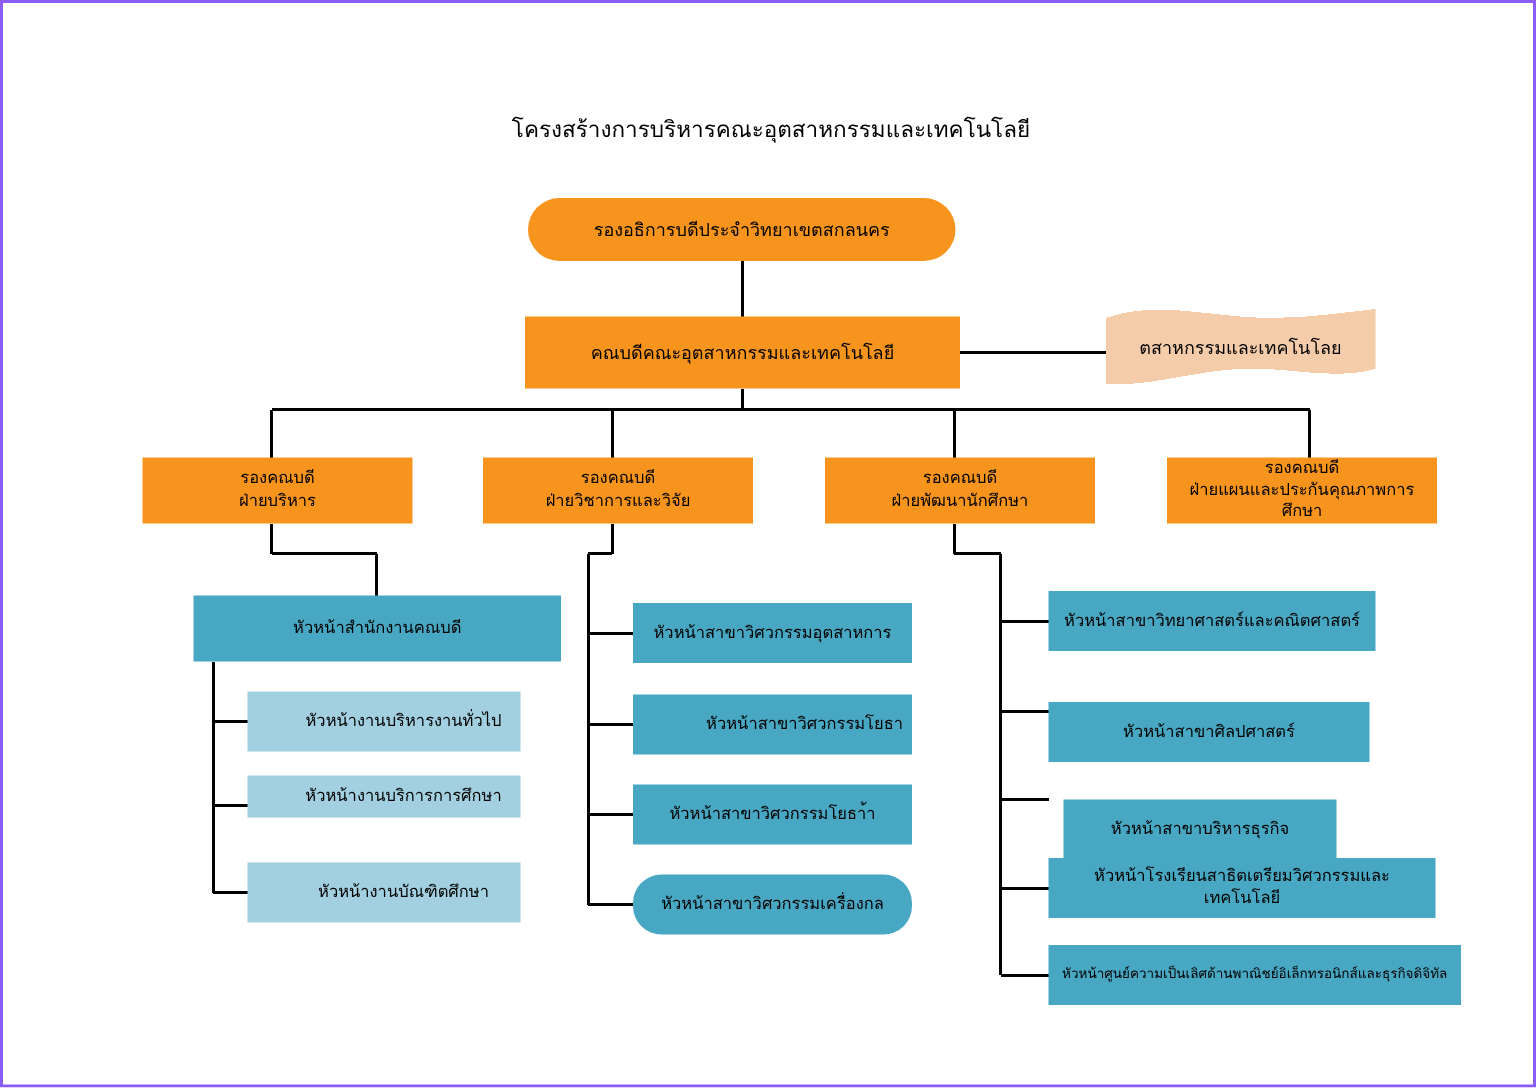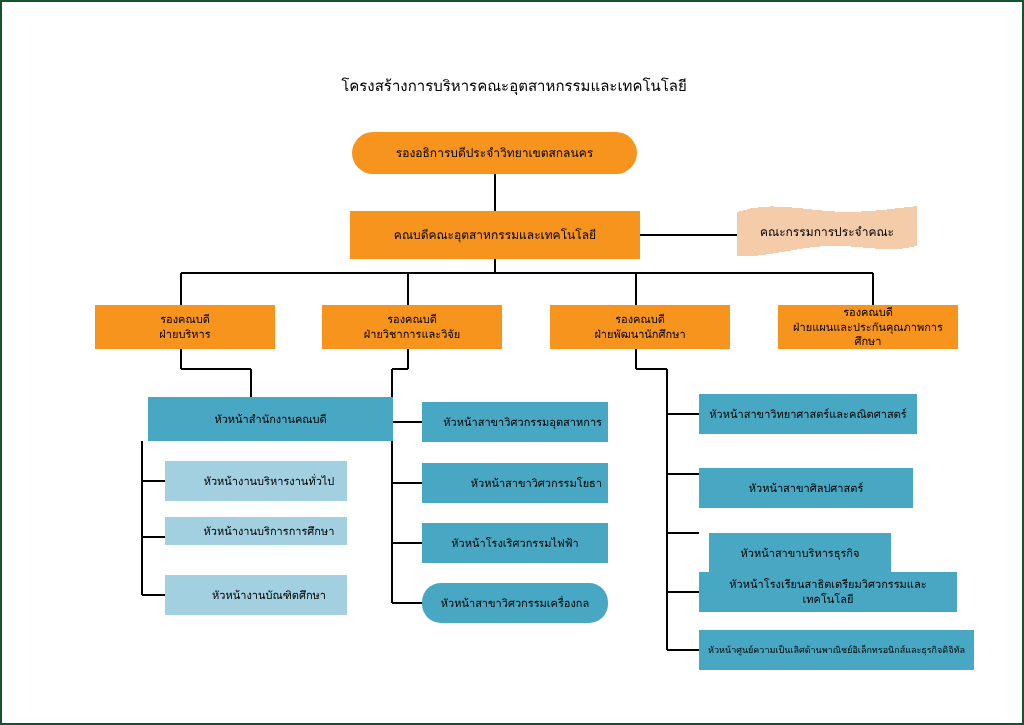--- a/index.html
+++ b/index.html
@@ -8,21 +8,21 @@
     background: #ffffff;
   }
   body {
     font-family: "DejaVu Sans", "Liberation Sans", sans-serif;
   }
   #page {
     position: relative;
     width: 1024px;
     height: 725px;
     background: #ffffff;
-    border: 2px solid #14532d;
+    border: 2px solid #8b5cf6;
     box-sizing: border-box;
     overflow: hidden;
   }
   #chart-canvas {
     position: absolute;
     left: 0;
     top: 0;
     width: 1024px;
     height: 725px;
   }
@@ -30,21 +30,20 @@
     position: absolute;
     box-sizing: border-box;
     display: flex;
     align-items: center;
     justify-content: center;
     text-align: center;
     color: #000000;
     line-height: 1.35;
     padding: 2px 6px;
     z-index: 3;
-    font-family: Liberation Serif, serif;
   }
   .node-orange { background: #F6941E; }
   .node-teal   { background: #48A7C2; }
   .node-lightblue { background: #A2D0E0; padding-left: 32px; }
   .node-pill   { border-radius: 999px; }
   .node .label { white-space: pre-line; display: block; width: 100%; }
 
   #title {
     position: absolute;
     left: 0;
@@ -114,21 +113,21 @@
 
   <div class="node node-orange" style="left:348px; top:209px; width:290px; height:48px; font-size:12px;align-items:center;">
     <span class="label">คณบดีคณะอุตสาหกรรมและเทคโนโลยี</span>
   </div>
 
   <div style="position:absolute; left:735px; top:204px; width:180px; height:52px; z-index:3;">
     <svg width="180" height="52" viewBox="0 0 180 52" xmlns="http://www.w3.org/2000/svg" style="position:absolute; left:0; top:0;">
       <path d="M0 6 C 30 -4, 55 2, 90 5 C 125 8, 152 3, 180 0 L180 40 C 150 48, 120 38, 88 40 C 56 42, 28 52, 0 50 Z" fill="#F4CCAA"></path>
     </svg>
     <div class="node" style="left:0; top:0; width:180px; height:52px; font-size:12px; background:transparent;">
-      <span class="label">คณะกรรมการประจำคณะ</span>
+      <span class="label">ตสาหกรรมและเทคโนโลย</span>
     </div>
   </div>
 
   <div class="node node-orange" style="left:93px; top:303px; width:180px; height:44px; font-size:11px;">
     <span class="label">รองคณบดี
 ฝ่ายบริหาร</span>
   </div>
 
   <div class="node node-orange" style="left:320px; top:303px; width:180px; height:44px; font-size:11px;">
     <span class="label">รองคณบดี
@@ -138,46 +137,46 @@
   <div class="node node-orange" style="left:548px; top:303px; width:180px; height:44px; font-size:11px;">
     <span class="label">รองคณบดี
 ฝ่ายพัฒนานักศึกษา</span>
   </div>
 
   <div class="node node-orange" style="left:776px; top:303px; width:180px; height:44px; font-size:11px;">
     <span class="label">รองคณบดี
 ฝ่ายแผนและประกันคุณภาพการศึกษา</span>
   </div>
 
-  <div class="node node-teal" style="left:127px; top:395px; width:245px; height:44px; font-size:11px;margin-left:19px;">
+  <div class="node node-teal" style="left:127px; top:395px; width:245px; height:44px; font-size:11px;">
     <span class="label">หัวหน้าสำนักงานคณบดี</span>
   </div>
 
   <div class="node node-lightblue" style="left:163px; top:459px; width:182px; height:40px; font-size:11px;">
     <span class="label">หัวหน้างานบริหารงานทั่วไป</span>
   </div>
 
   <div class="node node-lightblue" style="left:163px; top:515px; width:182px; height:28px; font-size:11px;">
     <span class="label">หัวหน้างานบริการการศึกษา</span>
   </div>
 
   <div class="node node-lightblue" style="left:163px; top:573px; width:182px; height:40px; font-size:11px;justify-content:center;">
     <span class="label">หัวหน้างานบัณฑิตศึกษา</span>
   </div>
 
-  <div class="node node-teal" style="left:420px; top:400px; width:186px; height:40px; font-size:11px;text-align:right;">
+  <div class="node node-teal" style="left:420px; top:400px; width:186px; height:40px; font-size:11px;">
     <span class="label">หัวหน้าสาขาวิศวกรรมอุตสาหการ</span>
   </div>
 
   <div class="node node-teal" style="left:420px; top:461px; width:186px; height:40px; font-size:11px;text-align:right;">
     <span class="label">หัวหน้าสาขาวิศวกรรมโยธา</span>
   </div>
 
   <div class="node node-teal" style="left:420px; top:521px; width:186px; height:40px; font-size:11px;">
-    <span class="label">หัวหน้าโรงเริศวกรรมไฟฟ้า</span>
+    <span class="label">หัวหน้าสาขาวิศวกรรมโยธา้า</span>
   </div>
 
   <div class="node node-teal" style="left:420px; top:581px; width:186px; height:40px; font-size:11px;border-radius:19px;">
     <span class="label">หัวหน้าสาขาวิศวกรรมเครื่องกล</span>
   </div>
 
   <div class="node node-teal" style="left:697px; top:392px; width:218px; height:40px; font-size:11px;">
     <span class="label">หัวหน้าสาขาวิทยาศาสตร์และคณิตศาสตร์</span>
   </div>
 

